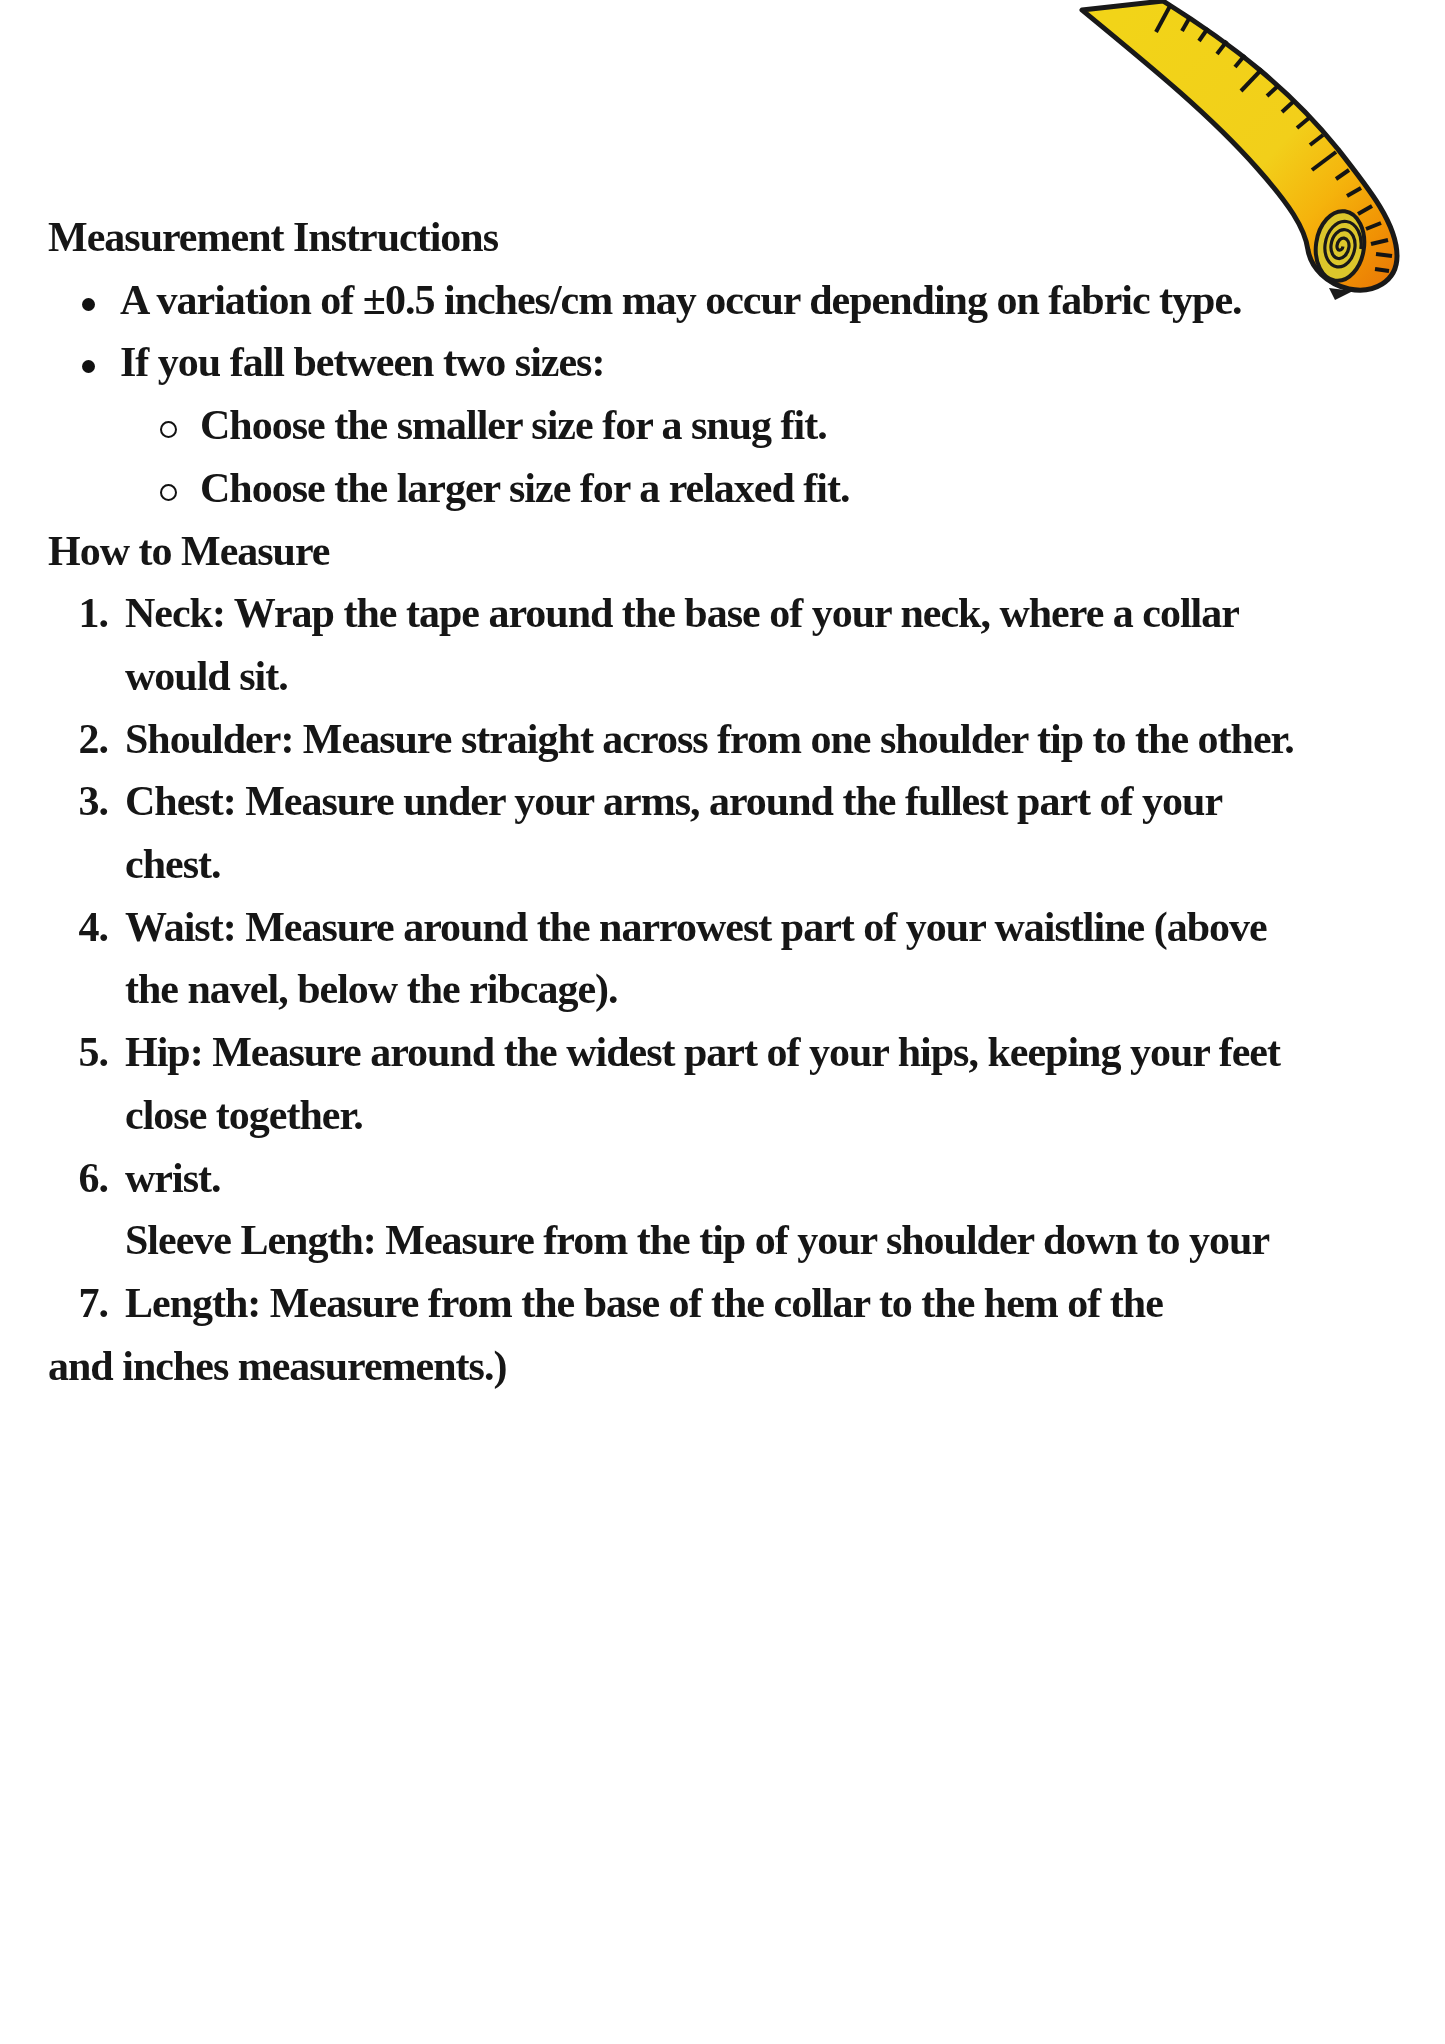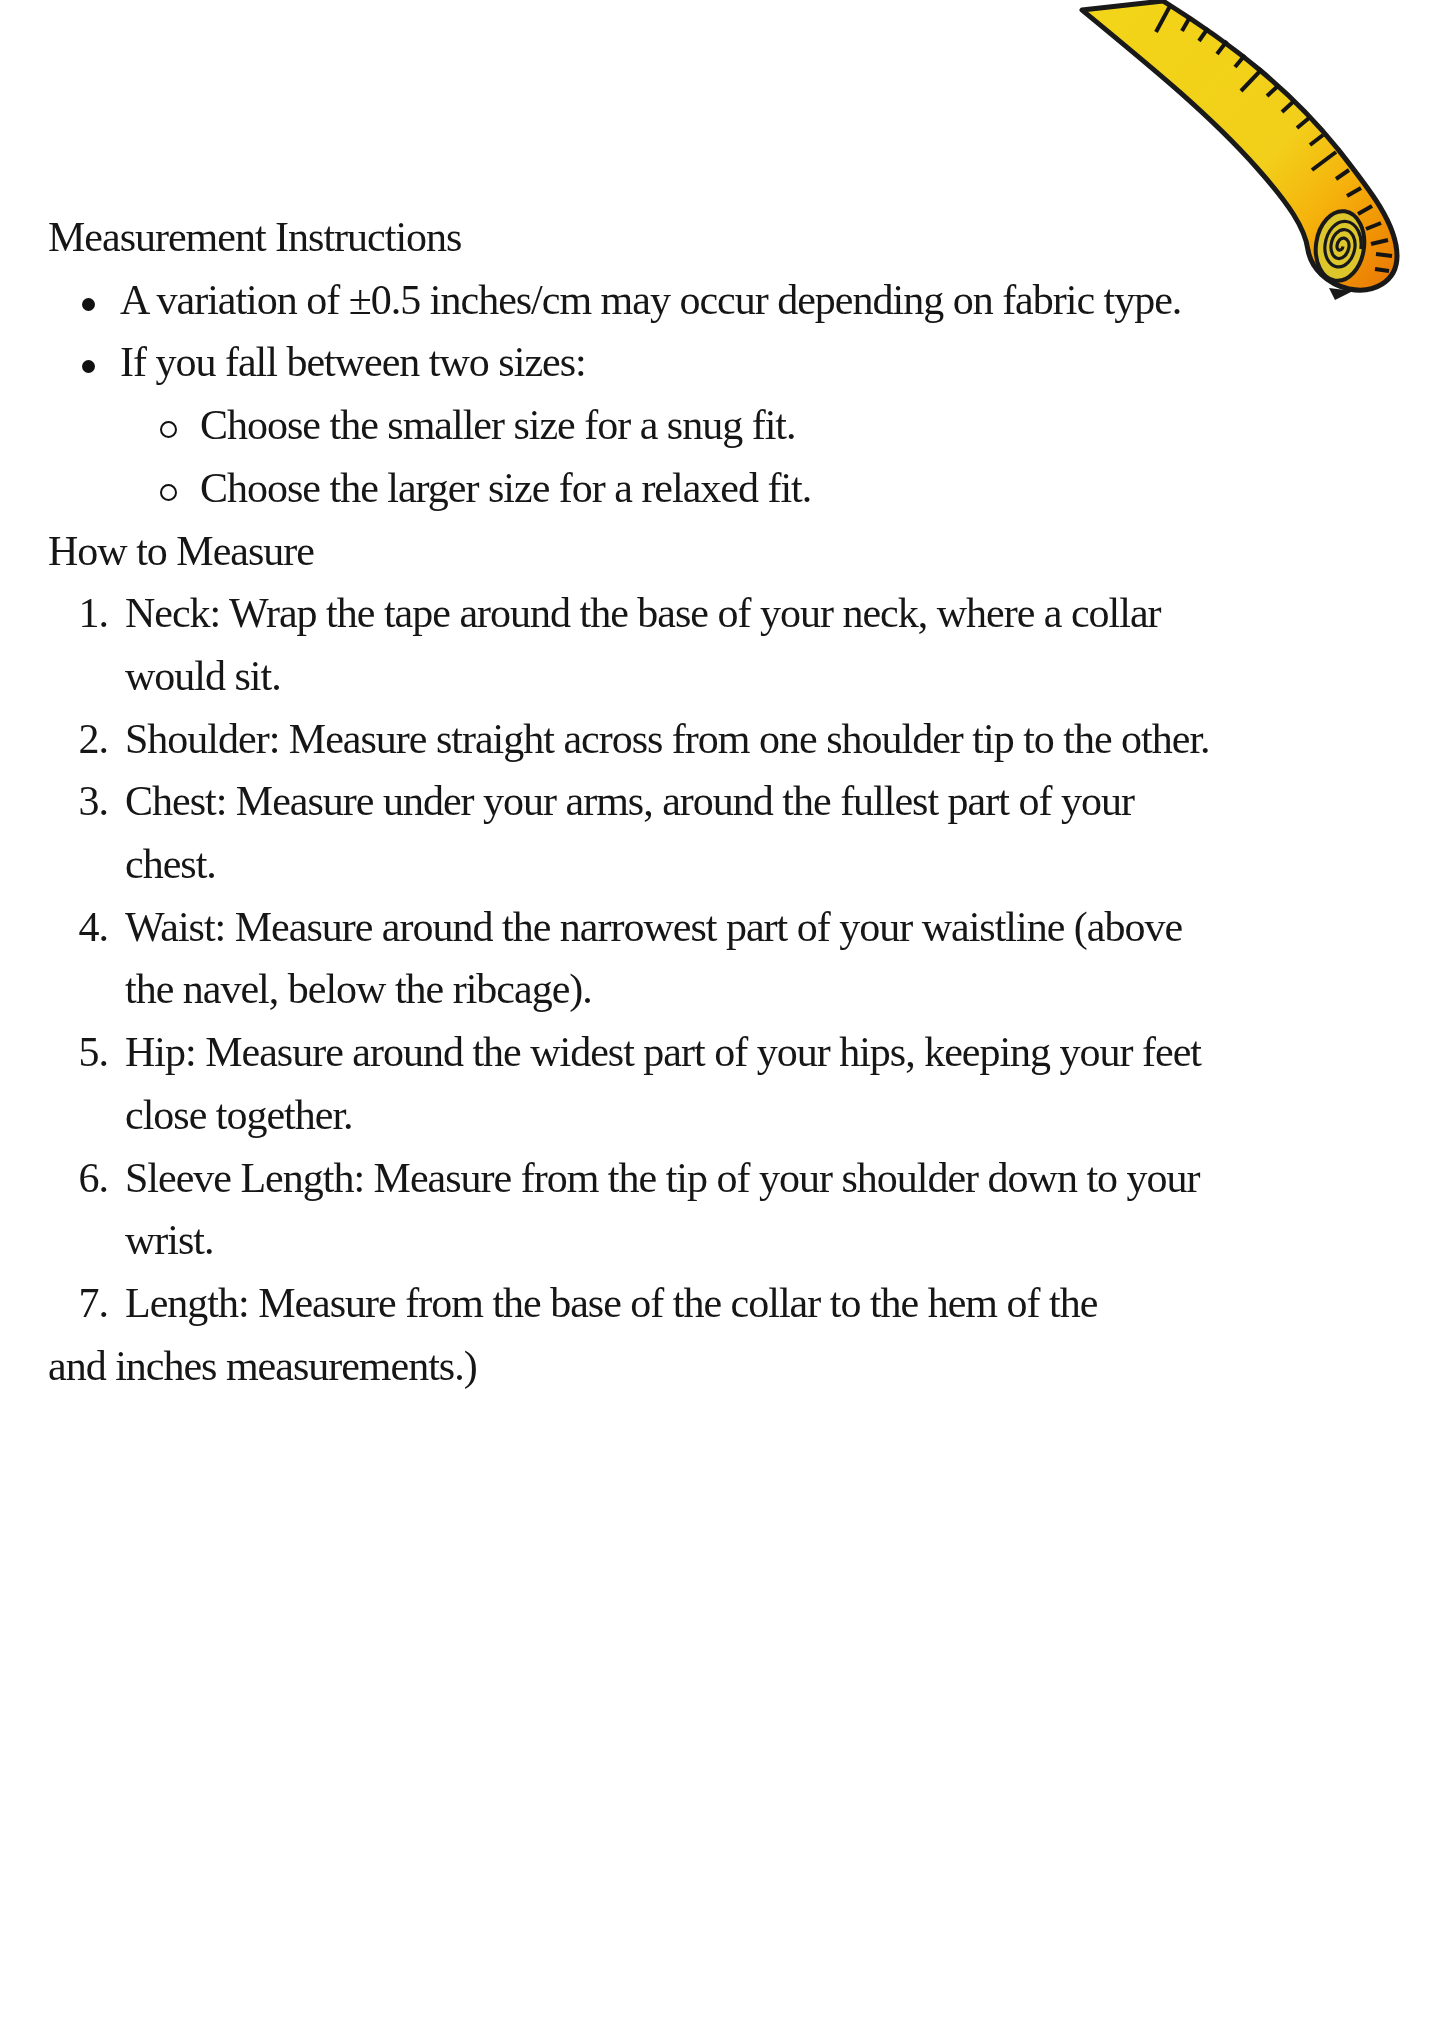--- a/index.html
+++ b/index.html
@@ -4,21 +4,21 @@
 <style>
   html,body{margin:0;padding:0;}
   body{
     width:1445px;height:2044px;
     background:#ffffff;
     font-family:"Liberation Serif","DejaVu Serif",serif;
     color:#161616;
     overflow:hidden;
     position:relative;
   }
-  .page{position:absolute;inset:0;background:#ffffff;}
+  .page{position:absolute;inset:0;background:#ffffff;font-weight:bold;}
   .doc{
     position:absolute;left:48px;top:206px;right:0;
     font-size:42px;letter-spacing:-1px;
   }
   .line{line-height:62.7px;white-space:nowrap;}
   .row{display:flex;align-items:flex-start;}
   .marker{flex:0 0 auto;display:flex;justify-content:flex-end;}
   .row.bullet .marker{width:72px;padding-right:25px;box-sizing:border-box;}
   .row.step .marker{width:77px;padding-right:17px;box-sizing:border-box;line-height:62.7px;}
   .row.sub{margin-left:72px;}
@@ -118,22 +118,22 @@
       <div class="marker line">5.</div>
       <div class="text">
         <div class="line">Hip: Measure around the widest part of your hips, keeping your feet</div>
         <div class="line">close together.</div>
       </div>
     </div>
 
     <div class="row step">
       <div class="marker line">6.</div>
       <div class="text">
+        <div class="line">wrist.</div>
         <div class="line">Sleeve Length: Measure from the tip of your shoulder down to your</div>
-        <div class="line">wrist.</div>
       </div>
     </div>
 
     <div class="row step">
       <div class="marker line">7.</div>
       <div class="text">
         <div class="line">Length: Measure from the base of the collar to the hem of the</div>
       </div>
     </div>
 

